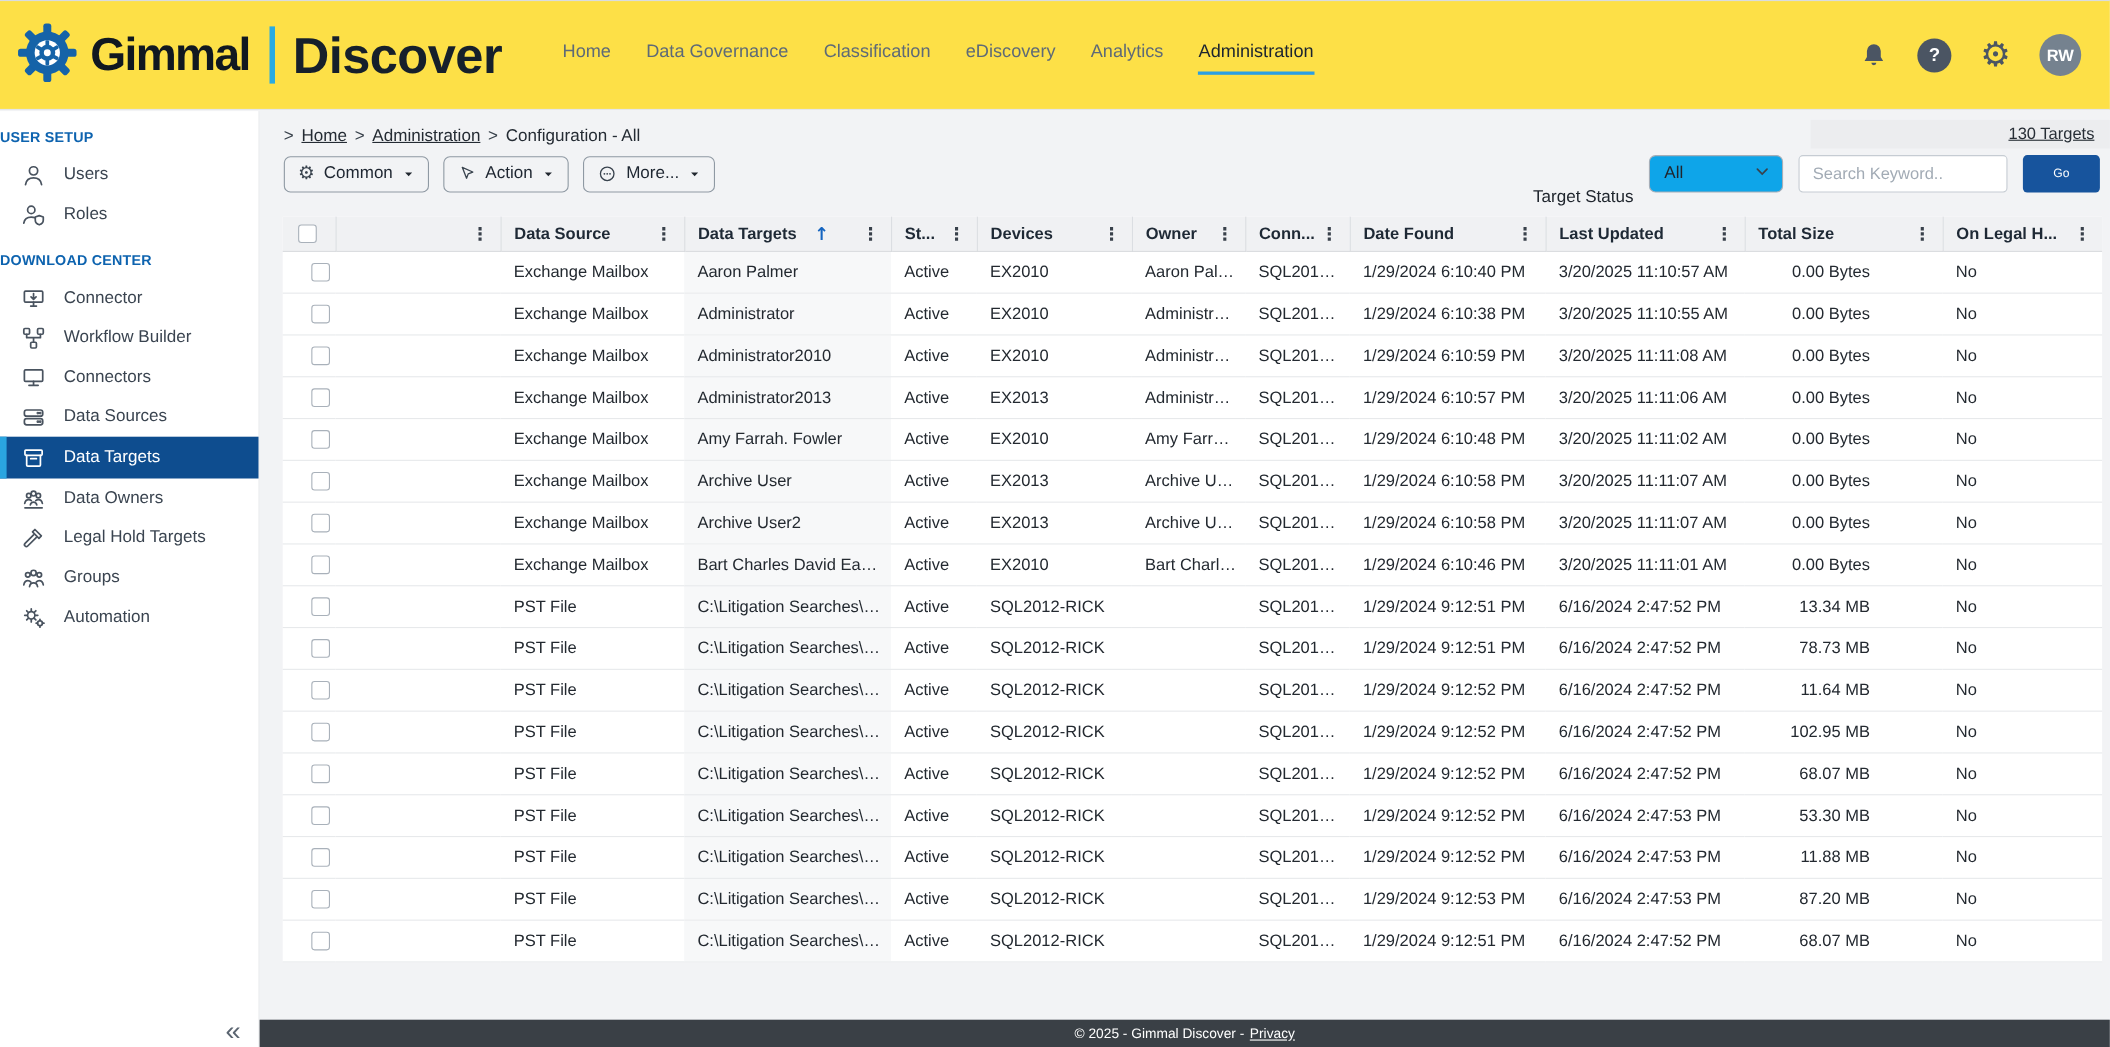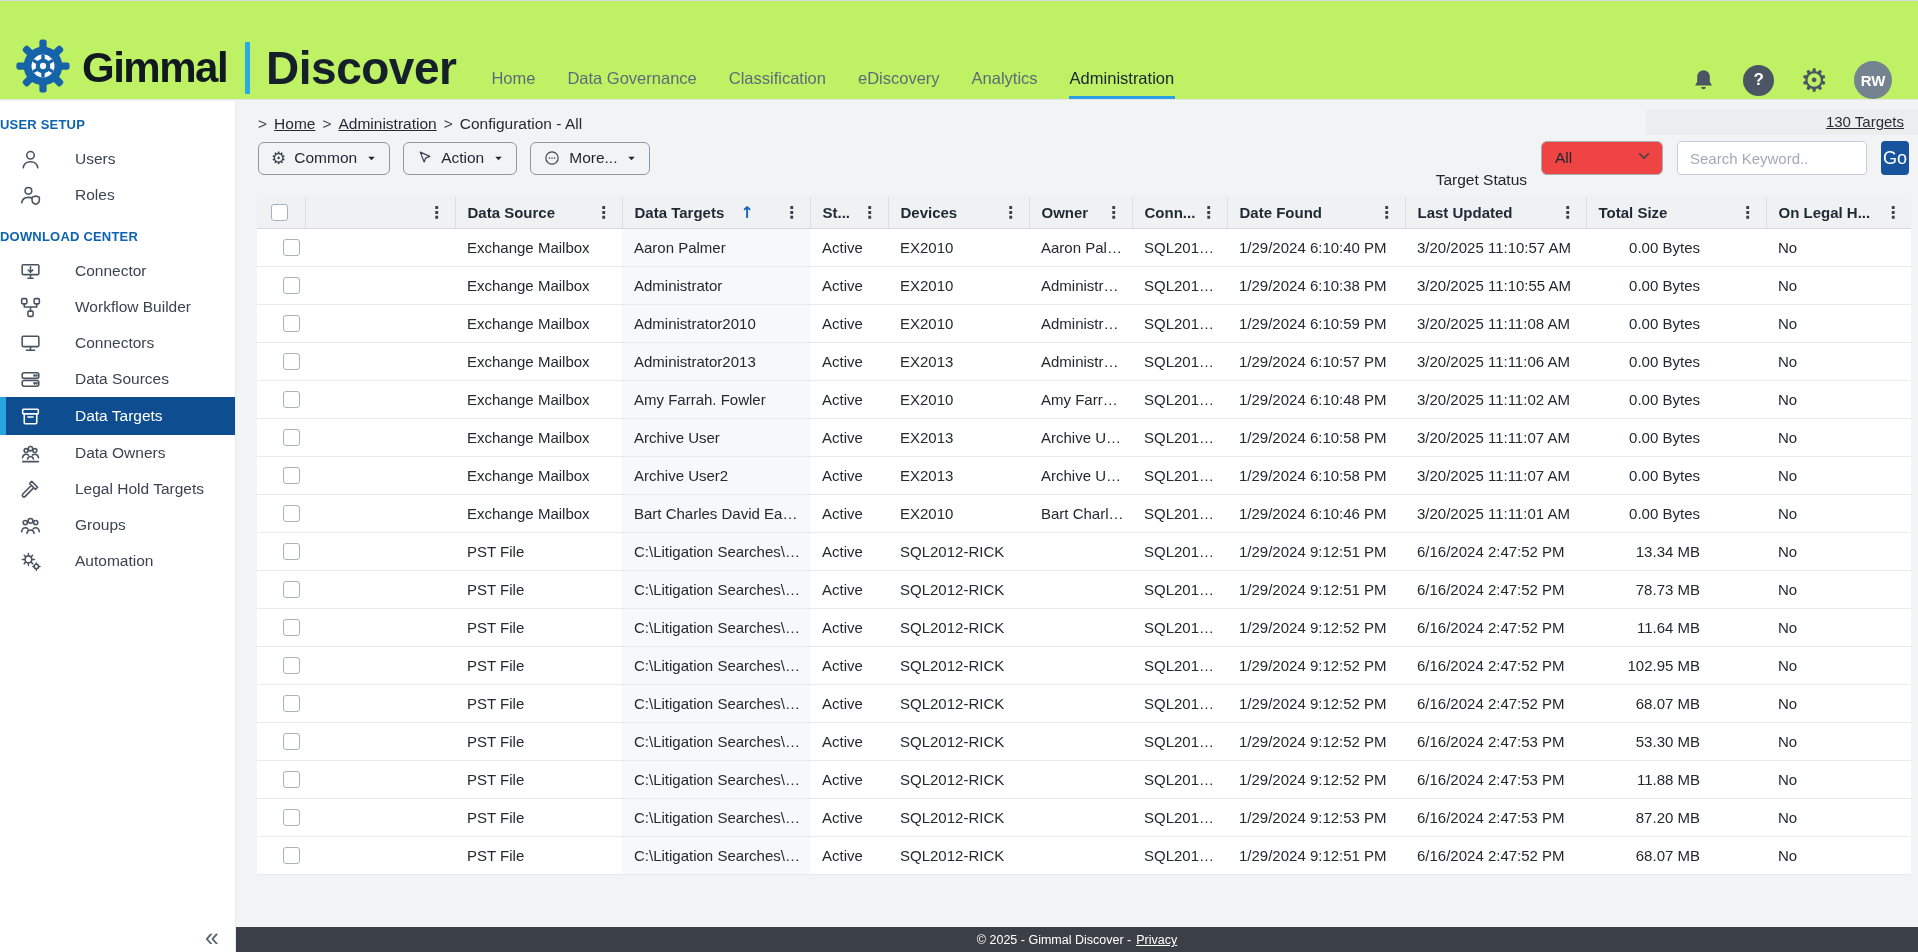--- a/index.html
+++ b/index.html
@@ -1,22 +1,22 @@
 <!DOCTYPE html>
 <html><head>
 <meta charset="utf-8">
 <style>
   * { margin:0; padding:0; box-sizing:border-box; }
   html,body { width:1918px; height:952px; overflow:hidden;
     font-family:"Liberation Sans","DejaVu Sans",sans-serif; background:#f2f3f5; color:#232930; }
 
   
-  header { position:absolute; top:0; left:0; right:0; height:100px; background:#bef264;
+  header { position:absolute; top:0; left:0; right:0; height:100px; background:#fde047;
     border-top:1px solid #d9dcdf; border-bottom:1px solid #e4e6e9;
-    display:flex; align-items:flex-end; padding:0 26px 0 14px; z-index:5; }
+    display:flex; align-items:center; padding:0 26px 0 14px; z-index:5;gap:20px; }
   .logo { display:flex; align-items:center; }
   .logo-name { font-size:42px; font-weight:700; color:#101820; letter-spacing:-1.5px; margin-left:10px; }
   .logo-divider { width:5px; height:52px; background:#29abe2; margin:0 16px 0 18px; }
   .logo-product { font-size:46px; font-weight:600; color:#16202b; letter-spacing:-0.5px; }
   nav { display:flex; gap:30px; margin-left:34px; font-size:16.5px; color:#5e6a77; align-items:center; }
   .nav-item { position:relative; padding:6px 1px 11px; cursor:pointer; }
   .nav-item.active { color:#1b2430; }
   .nav-item.active::after { content:''; position:absolute; left:0; right:0; bottom:0; height:3px; background:#2b9fe3; }
   .header-actions { margin-left:auto; display:flex; align-items:center; gap:26px; }
   .hicon { color:#4b5563; display:flex; align-items:center; }
@@ -24,21 +24,21 @@
     display:flex; align-items:center; justify-content:center; font-size:17px; font-weight:bold; }
   .gear-char { font-family:"DejaVu Sans",sans-serif; font-size:31px; line-height:1; color:#4b5563; }
   .avatar { width:38px; height:38px; border-radius:50%; background:#75828f; color:#fff;
     display:flex; align-items:center; justify-content:center; font-size:15px; font-weight:bold; }
 
   
   aside { position:absolute; top:101px; left:0; bottom:0; width:236px; background:#fff;
     border-right:1px solid #e7e9ec; }
   .sec-title { font-size:13px; font-weight:bold; color:#0d63af; letter-spacing:0.2px;
     padding:16px 12px 9px 0; }
-  .side-item { height:36px; display:flex; align-items:center; padding-left:17px; gap:32px;
+  .side-item { height:36px; display:flex; align-items:center; padding-left:17px; gap:15px;
     color:#3a4450; font-size:15.5px; cursor:pointer; position:relative;text-align:right; }
   .side-item .sicon { width:26px; height:26px; display:flex; align-items:center; justify-content:center; color:#49535f; }
   .side-item.active { background:#0e4d8f; color:#fff; height:38px; }
   .side-item.active .sicon { color:#fff; }
   .side-item.active::before { content:''; position:absolute; left:0; top:0; bottom:0; width:6px; background:#2aa5e0; }
   .collapse-btn { position:absolute; bottom:2px; right:16px; font-size:25px; color:#5b6571; cursor:pointer; line-height:1; }
 
   
   main { position:absolute; top:101px; left:236px; right:0; bottom:0; }
   .count-strip { position:absolute; right:0; width:272px; background:#ecedef; font-size:15px;
@@ -54,28 +54,28 @@
     display:flex; justify-content:space-between; align-items:center; }
   .tb-left { display:flex; gap:13px; }
   .tb-btn { height:33px; padding:0 12px; border:1px solid #8f99a3; border-radius:6px; background:transparent;
     display:flex; align-items:center; gap:8px; font-size:15.5px; color:#1d2530; cursor:pointer;
     font-family:inherit; }
   .tb-btn .bicon { color:#39434e; display:flex; align-items:center; }
   .tb-btn .gchar { font-family:"DejaVu Sans",sans-serif; font-size:17px; line-height:1; }
   .caret { margin-left:1px; display:flex; align-items:center; }
   .tb-right { display:flex; align-items:center; gap:14px; }
   .ts-label { font-size:15.5px; color:#20262e;margin-top:44px; }
-  .select-box { width:122px; height:34px; border:1px solid #a6aeb8; border-radius:6px; background:#ef4444;
+  .select-box { width:122px; height:34px; border:1px solid #a6aeb8; border-radius:6px; background:#0ea5e9;
     display:flex; justify-content:space-between; align-items:center; padding:0 11px 0 13px;
     font-size:15.5px; color:#20262e; cursor:pointer; }
   .search-input { width:190px; height:34px; border:1px solid #c6ccd3; border-radius:4px; padding:0 12px;
     font-size:15px; color:#333; background:#fff; font-family:inherit; outline:none; }
   .search-input::placeholder { color:#a2abb5; }
-  .go-btn { width:28px; height:34px; background:#17549d; color:#fff; border:none; border-radius:4px;
-    font-size:18px; cursor:pointer; font-family:inherit; }
+  .go-btn { width:70px; height:34px; background:#17549d; color:#fff; border:none; border-radius:4px;
+    font-size:11px; cursor:pointer; font-family:inherit; }
 
   
   .table-wrap { position:absolute; top:96px; left:21px; right:7px; }
   table { border-collapse:collapse; table-layout:fixed; width:1654px; background:#fff; }
   thead th { height:31px; background:#f0f1f3; font-size:15px; font-weight:bold; color:#1e2935;
     text-align:left; border-bottom:1px solid #d7dadd; border-right:1px solid #dbdee2; padding:0; }
   thead th:last-child { border-right:none; }
   .th-in { display:flex; align-items:center; padding:0 10px 0 12px; }
   .kebab { margin-left:auto; color:#39414b; font-size:16px; font-weight:bold; cursor:pointer;
     font-family:"DejaVu Sans",sans-serif; }

